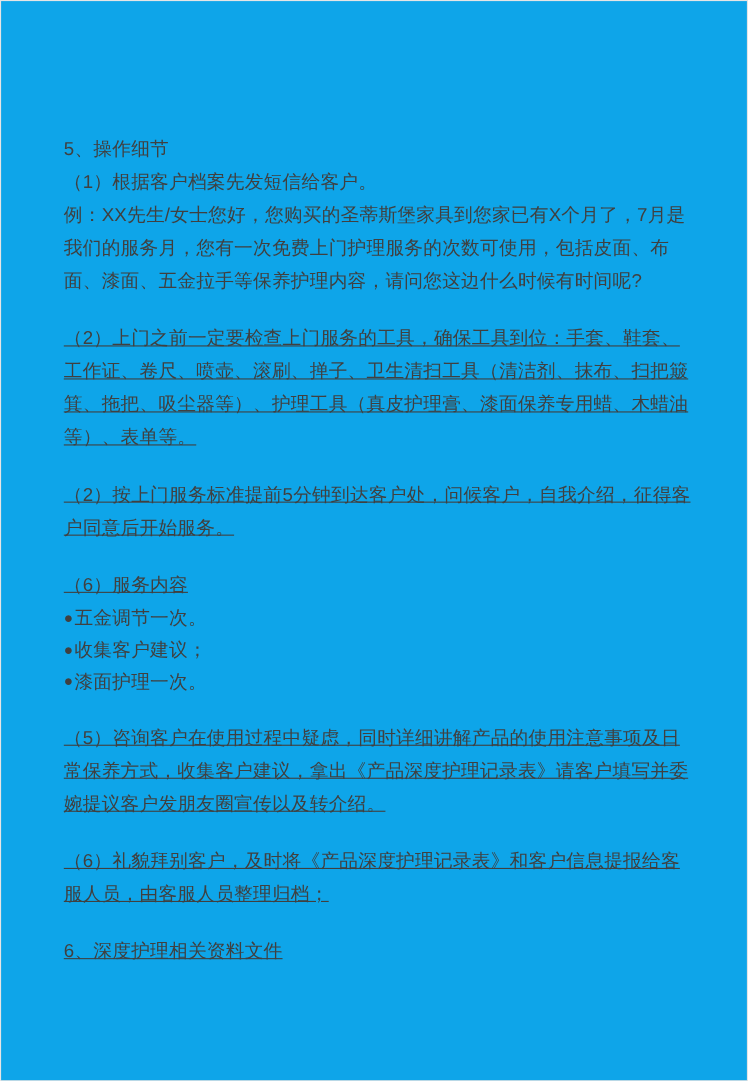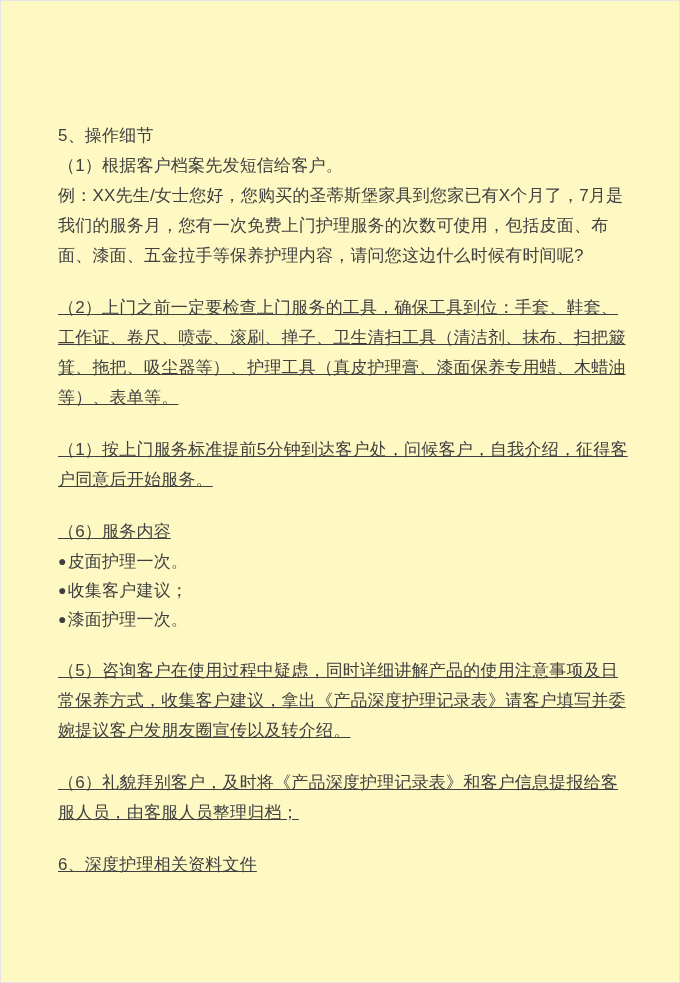--- a/index.html
+++ b/index.html
@@ -47,30 +47,30 @@
   .bullet-marker {
     display: inline-block;
     font-size: 14px;
     vertical-align: 1px;
     margin-right: 1px;
   }
 </style>
 </head>
 <body>
 
-<div class="page" style="background: #fef9c3; border-color: rgb(229, 229, 229);">
+<div class="page" style="background: #0ea5e9; border-color: rgb(229, 229, 229);">
   <div class="doc" style="color: rgb(64, 64, 64);">
       <p class="heading">5、操作细节</p>
       <p class="para">（1）根据客户档案先发短信给客户。</p>
       <p class="para">例：XX先生/女士您好，您购买的圣蒂斯堡家具到您家已有X个月了，7月是我们的服务月，您有一次免费上门护理服务的次数可使用，包括皮面、布面、漆面、五金拉手等保养护理内容，请问您这边什么时候有时间呢?</p>
       <p class="para gap">（2）上门之前一定要检查上门服务的工具，确保工具到位：手套、鞋套、工作证、卷尺、喷壶、滚刷、掸子、卫生清扫工具（清洁剂、抹布、扫把簸箕、拖把、吸尘器等）、护理工具（真皮护理膏、漆面保养专用蜡、木蜡油等）、表单等。</p>
-      <p class="para gap">（1）按上门服务标准提前5分钟到达客户处，问候客户，自我介绍，征得客户同意后开始服务。</p>
+      <p class="para gap">（2）按上门服务标准提前5分钟到达客户处，问候客户，自我介绍，征得客户同意后开始服务。</p>
       <p class="para gap">（6）服务内容</p>
       <div class="bullets">
-        <div class="bullet-line"><span class="bullet-marker">●</span><span>皮面护理一次。</span></div>
+        <div class="bullet-line"><span class="bullet-marker">●</span><span>五金调节一次。</span></div>
         <div class="bullet-line"><span class="bullet-marker">●</span><span>收集客户建议；</span></div>
         <div class="bullet-line"><span class="bullet-marker">●</span><span>漆面护理一次。</span></div>
       </div>
       <p class="para gap">（5）咨询客户在使用过程中疑虑，同时详细讲解产品的使用注意事项及日常保养方式，收集客户建议，拿出《产品深度护理记录表》请客户填写并委婉提议客户发朋友圈宣传以及转介绍。</p>
       <p class="para gap">（6）礼貌拜别客户，及时将《产品深度护理记录表》和客户信息提报给客服人员，由客服人员整理归档；</p>
       <p class="heading gap">6、深度护理相关资料文件</p>
     </div>
 </div>
 
 </body></html>

